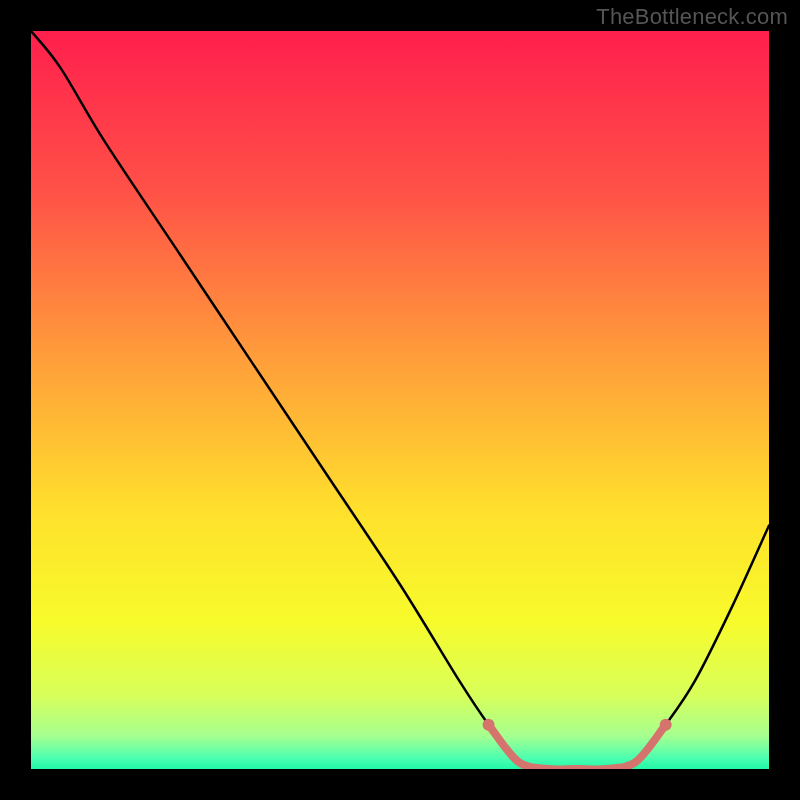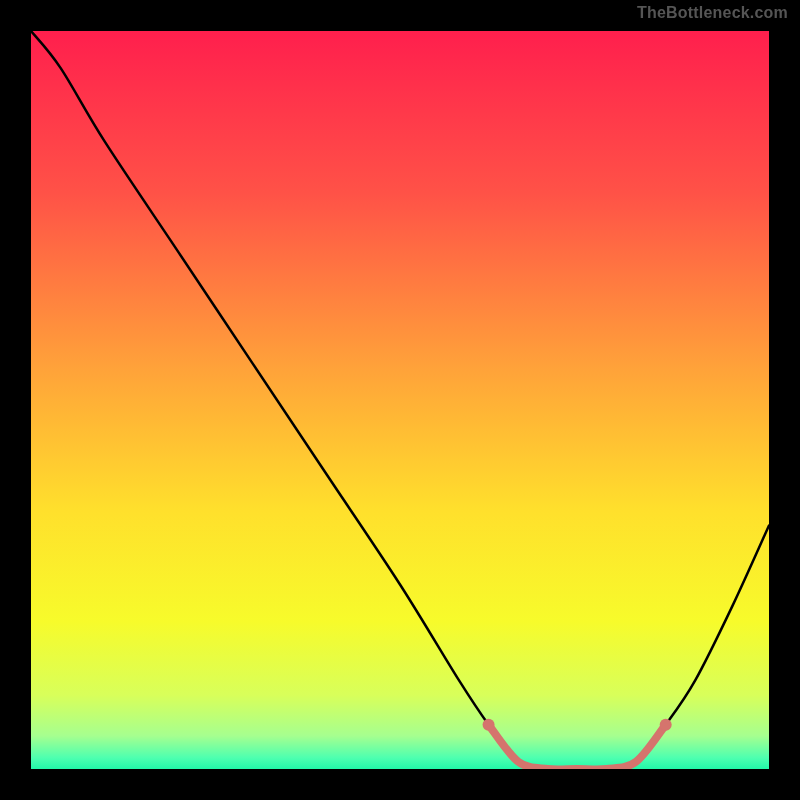--- a/index.html
+++ b/index.html
@@ -9,22 +9,22 @@
     height: 800px;
     position: relative;
     background: #000;
   }
   .watermark {
     position: absolute;
     top: 4px;
     right: 12px;
     color: #555;
     font-family: Arial, Helvetica, sans-serif;
-    font-size: 16px;
-    font-weight: 700;
+    font-size: 22px;
+    font-weight: 400;
     letter-spacing: 0.2px;
     z-index: 5;
   }
   .plot {
     position: absolute;
     left: 31px;
     top: 31px;
     width: 738px;
     height: 738px;
   }

